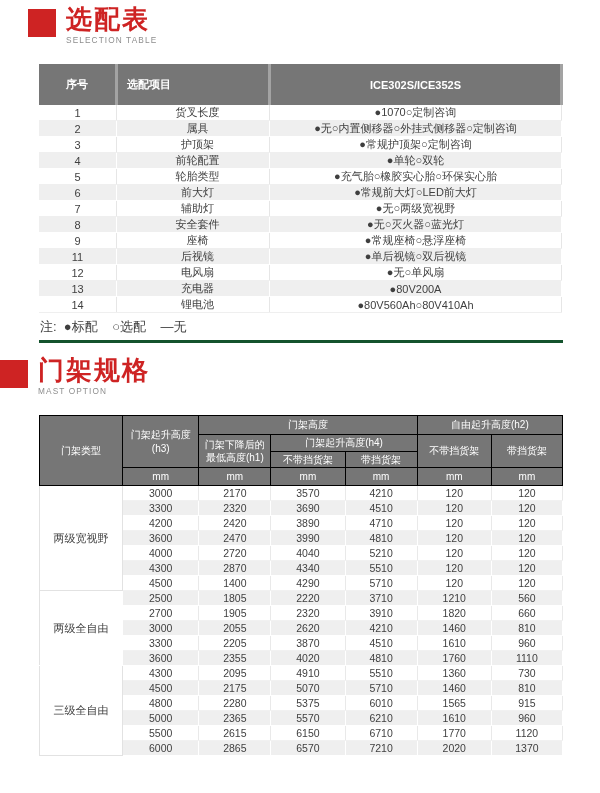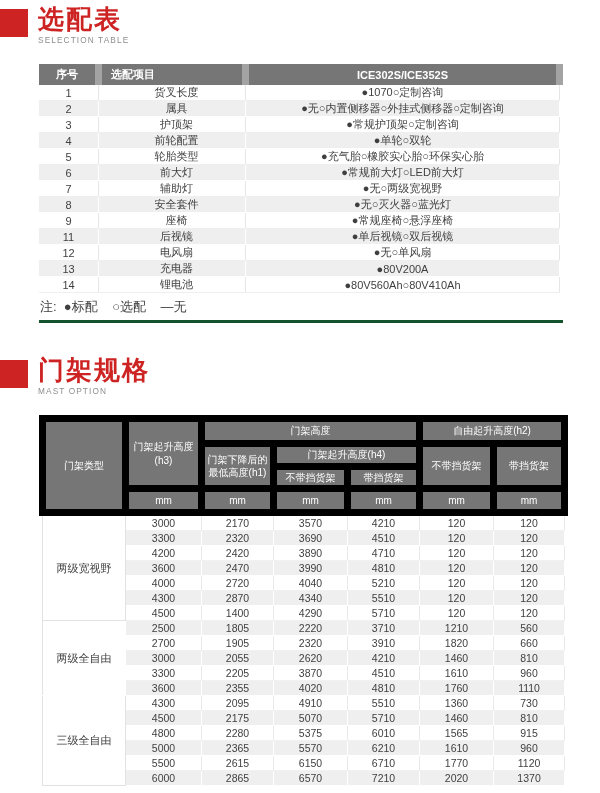--- a/index.html
+++ b/index.html
@@ -13,48 +13,48 @@
     width:600px;height:793px;position:relative;background:#fff;
     font-family:"Liberation Sans","DejaVu Sans",sans-serif;color:var(--text);
     overflow:hidden;
   }
   
   .title-block{position:absolute;left:0;padding-left:38px;}
   .title-sq{position:absolute;left:0;top:4px;width:28px;height:28px;background:var(--red);}
   .title-cn{font-size:26px;font-weight:bold;color:var(--red);line-height:1.1;letter-spacing:2px;}
   .title-en{font-size:9px;color:#8d8d8d;letter-spacing:1.2px;margin-top:1px;
     font-family:"Liberation Sans",sans-serif;transform:scaleX(.92);transform-origin:left;}
-  #title1{top:5px;}
+  #title1{top:5px;margin-left:28px;}
   #title2{top:356px;}
 
   
   #sel-wrap{position:absolute;left:39px;top:64px;width:524px;}
   table{border-collapse:collapse;width:100%;table-layout:fixed;}
   .sel th{
     background:var(--hdr-gray);color:#fff;font-size:11px;font-weight:bold;
-    height:21px;border-right:7px solid #a3a3a3;padding:0;
+    height:21px;border-right:3px solid #a3a3a3;padding:10px;
   }
   .sel th.no-col{width:56px;}
   .sel th.item-col{width:131px;text-align:left;padding-left:9px;}
   .sel td{
     height:15px;font-size:11px;text-align:center;padding:0;
     border-right:1px solid #e6e6e6;border-bottom:1px solid #efefef;
   }
   .sel td.item-col{text-align:center;padding-left:9px;}
   .sel tbody tr:nth-child(even) td{background:var(--stripe);border-right-color:#fff;border-bottom-color:#fff;}
   #sel-note{
     font-size:13px;color:#3f3f3f;padding:5px 1px 4px 1px;
     border-bottom:3px solid #14532d;white-space:pre;
   }
 
   
   #mast-wrap{position:absolute;left:39px;top:415px;width:524px;}
   .mast th{
     background:var(--hdr-gray);color:#fff;font-size:10px;font-weight:normal;
-    border:7px solid #000000;padding:1px 0;line-height:1.35;
+    border:1px solid #000000;padding:1px 0;line-height:1.35;
   }
   .mast thead tr:first-child th{height:16px;}
   .mast .unit-row th{height:15px;}
   .mast td{
     height:14px;font-size:10.5px;text-align:center;padding:0;
     border-right:1px solid #e9e9e9;border-bottom:1px solid #f1f1f1;
   }
   .mast tbody tr:nth-child(even) td{background:var(--stripe);border-right-color:#fff;border-bottom-color:#fff;}
   .mast td.group-label{
     background:#fff !important;border:1px solid #e2e2e2;font-size:11px;

